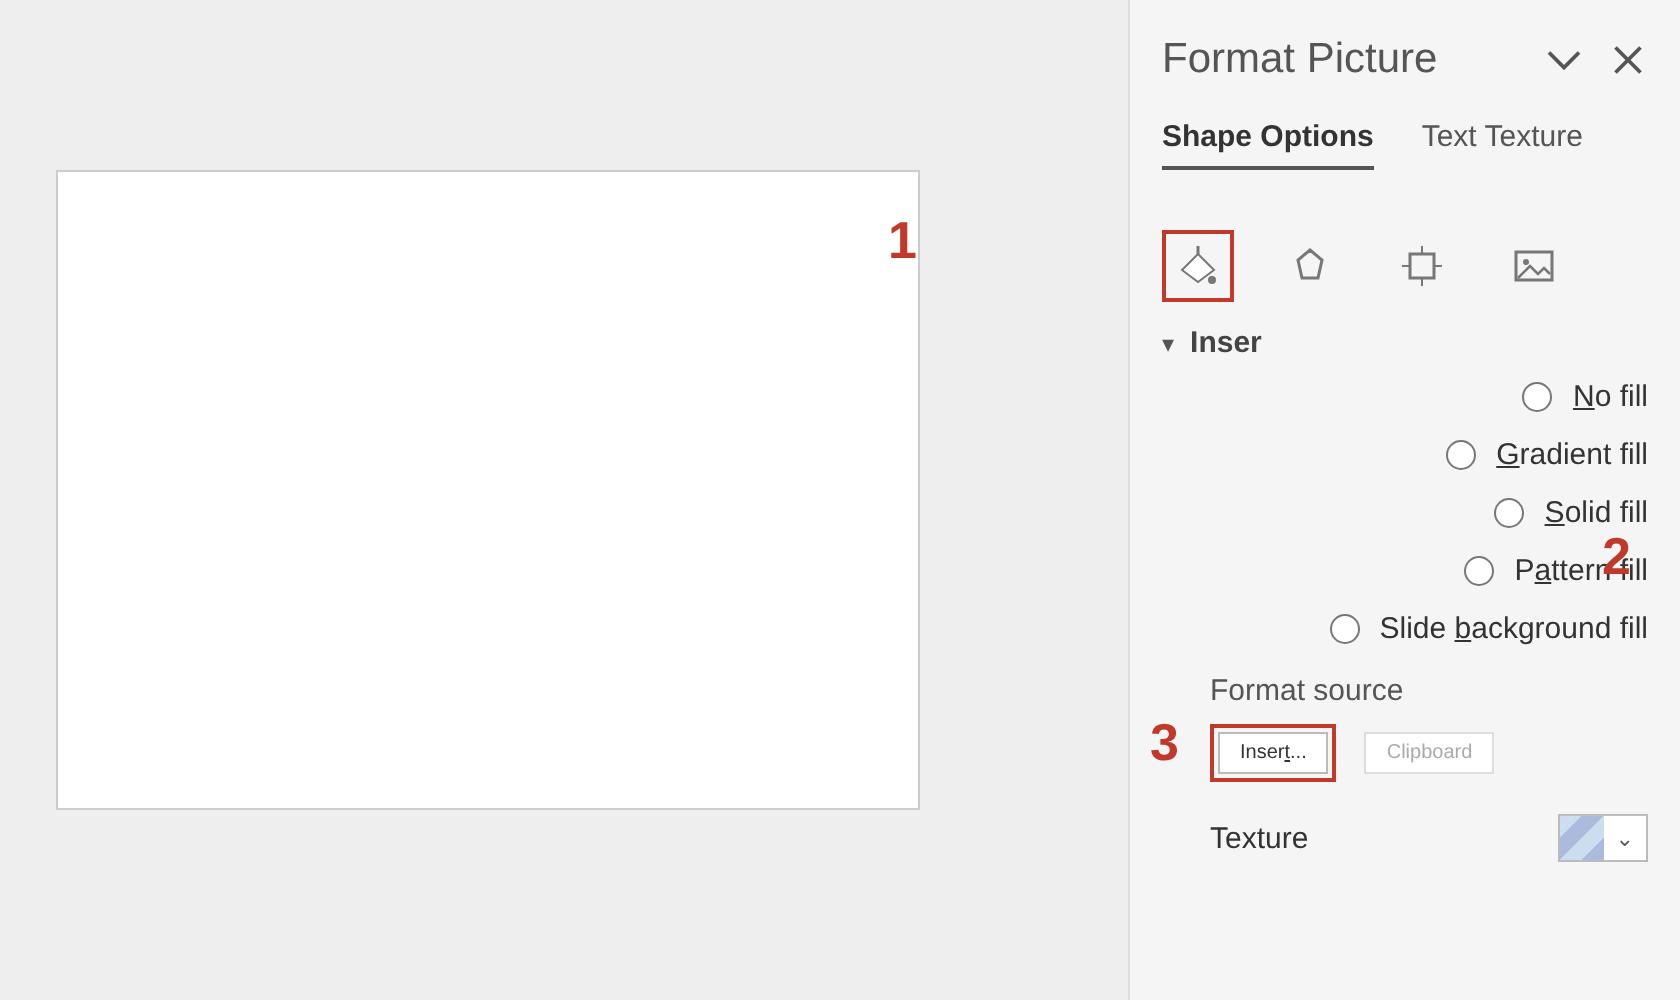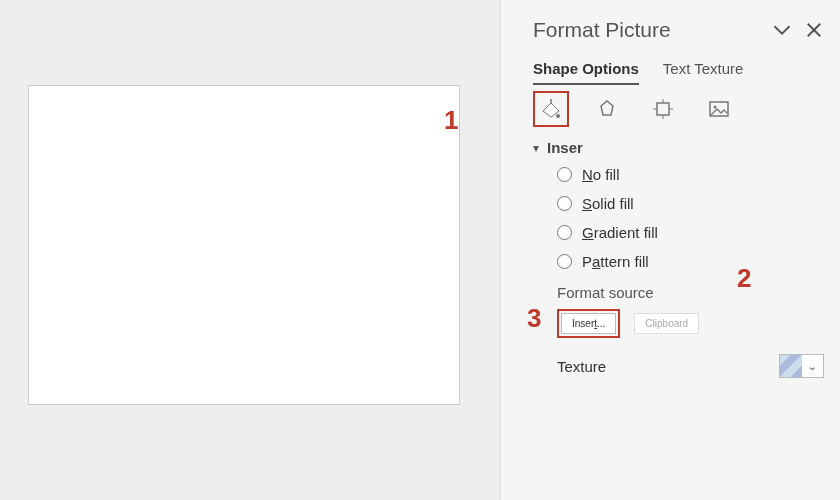--- a/index.html
+++ b/index.html
@@ -3,37 +3,37 @@
 <meta charset="utf-8">
 <style>
   * { box-sizing: border-box; margin: 0; padding: 0; }
   html, body { width: 840px; height: 500px; overflow: hidden; font-family: "Segoe UI", Arial, sans-serif; font-size: 15px; color: #333; }
   body { background: #efeeee; display: flex; }
   .canvas { position: relative; flex: 1; height: 100%; }
   .canvas .page {
     position: absolute; left: 28px; top: 85px; width: 432px; height: 320px;
     background: #fff; border: 1px solid #ccc;
   }
-  .pane { width: 340px; height: 100%; background: #f5f5f5; border-left: 1px solid #ddd; padding: 18px 16px 10px 32px; position: relative; }
+  .pane { width: 276px; height: 100%; background: #f5f5f5; border-left: 1px solid #ddd; padding: 18px 16px 10px 16px; position: relative; }
   .pane-header { display: flex; align-items: center; gap: 12px; margin-bottom: 18px; }
   .pane-title { font-size: 21px; color: #555; flex: 1; }
   .pane-header .hicon { width: 20px; height: 20px; display:flex; align-items:center; justify-content:center; color:#555; cursor:pointer; }
-  .tabs { display: flex; gap: 24px; margin-bottom: 6px; font-size: 15px; color:#555; }
+  .tabs { display: flex; gap: 24px; margin-bottom: 30px; font-size: 15px; color:#555; }
   .tab { cursor:pointer; padding-bottom: 6px; }
   .tab.active { font-weight: 600; color:#333; border-bottom: 2px solid #555; }
   .category-row { display: flex; gap: 20px; align-items: center; margin-bottom: 12px; }
   .cat-annotation-wrap { position: relative; }
   .cat-box { width: 36px; height: 36px; display:flex; align-items:center; justify-content:center; cursor:pointer; }
   .cat-box svg { width: 24px; height: 24px; }
   .cat-box.selected { border: 2px solid #c0392b; position: relative; }
   .section-header { display:flex; align-items:center; gap:8px; margin: 10px 0 10px 0; cursor:pointer; }
   .section-header .chev { font-size: 12px; color:#555; }
   .section-label { font-weight: 600; color:#444; }
   .radio-list { margin-left: 24px; display:flex; flex-direction:column; gap: 12px; }
-  .radio-item { display:flex; align-items:center; gap:10px; cursor:pointer; position:relative; font-size:15px; }
+  .radio-item { display:flex; align-items:center; gap:10px; cursor:pointer; position:relative; font-size:15px;justify-content:flex-end; }
   .radio { width:15px; height:15px; border:1px solid #777; border-radius:50%; background:#fff; display:inline-block; }
   .radio.checked { border: 3px solid #c0392b; width:15px; height:15px; }
   .radio-item.selected-mark { border: 2px solid #c0392b; padding: 2px 6px 2px 2px; margin-left:-4px; }
   .und { text-decoration: underline; }
   .subsection-label { margin: 14px 0 8px 24px; color:#555; }
   .btn-row { margin-left: 24px; display:flex; gap: 14px; align-items:center; position:relative; }
   .btn { border: 1px solid #bbb; background:#ffffff; padding: 4px 10px; font-size:10px; cursor:pointer; color:#333; }
   .btn.disabled { color:#aaa; border-color:#ddd; cursor:default; }
   .btn-mark { border: 2px solid #c0392b; padding: 2px; display:inline-block; }
   .texture-row { margin: 16px 0 0 24px; display:flex; align-items:center; justify-content:space-between; }
@@ -111,29 +111,33 @@
     <span class="section-label">Inser</span>
   </div>
 
   <div class="radio-list">
     <label class="radio-item">
       <span class="radio"></span>
       <span><span class="und">N</span><span></span>o fill</span>
     </label>
     <label class="radio-item">
       <span class="radio"></span>
+      <span><span class="und">G</span>radient fill</span>
+    </label>
+    <label class="radio-item">
+      <span class="radio"></span>
       <span><span class="und">S</span>olid fill</span>
     </label>
     <label class="radio-item">
       <span class="radio"></span>
-      <span><span class="und">G</span>radient fill</span>
+      <span>P<span class="und">a</span>ttern fill</span>
     </label>
     <label class="radio-item">
       <span class="radio"></span>
-      <span>P<span class="und">a</span>ttern fill</span>
+      <span>Slide <span class="und">b</span>ackground fill</span>
     </label>
   </div>
 
   <div class="callout" style="left:236px; top:263px;">2</div>
 
   <div class="subsection-label">Format source</div>
 
   <div class="btn-row">
     <div class="callout" style="left:-30px; top:-6px;">3</div>
     <span class="btn-mark">

